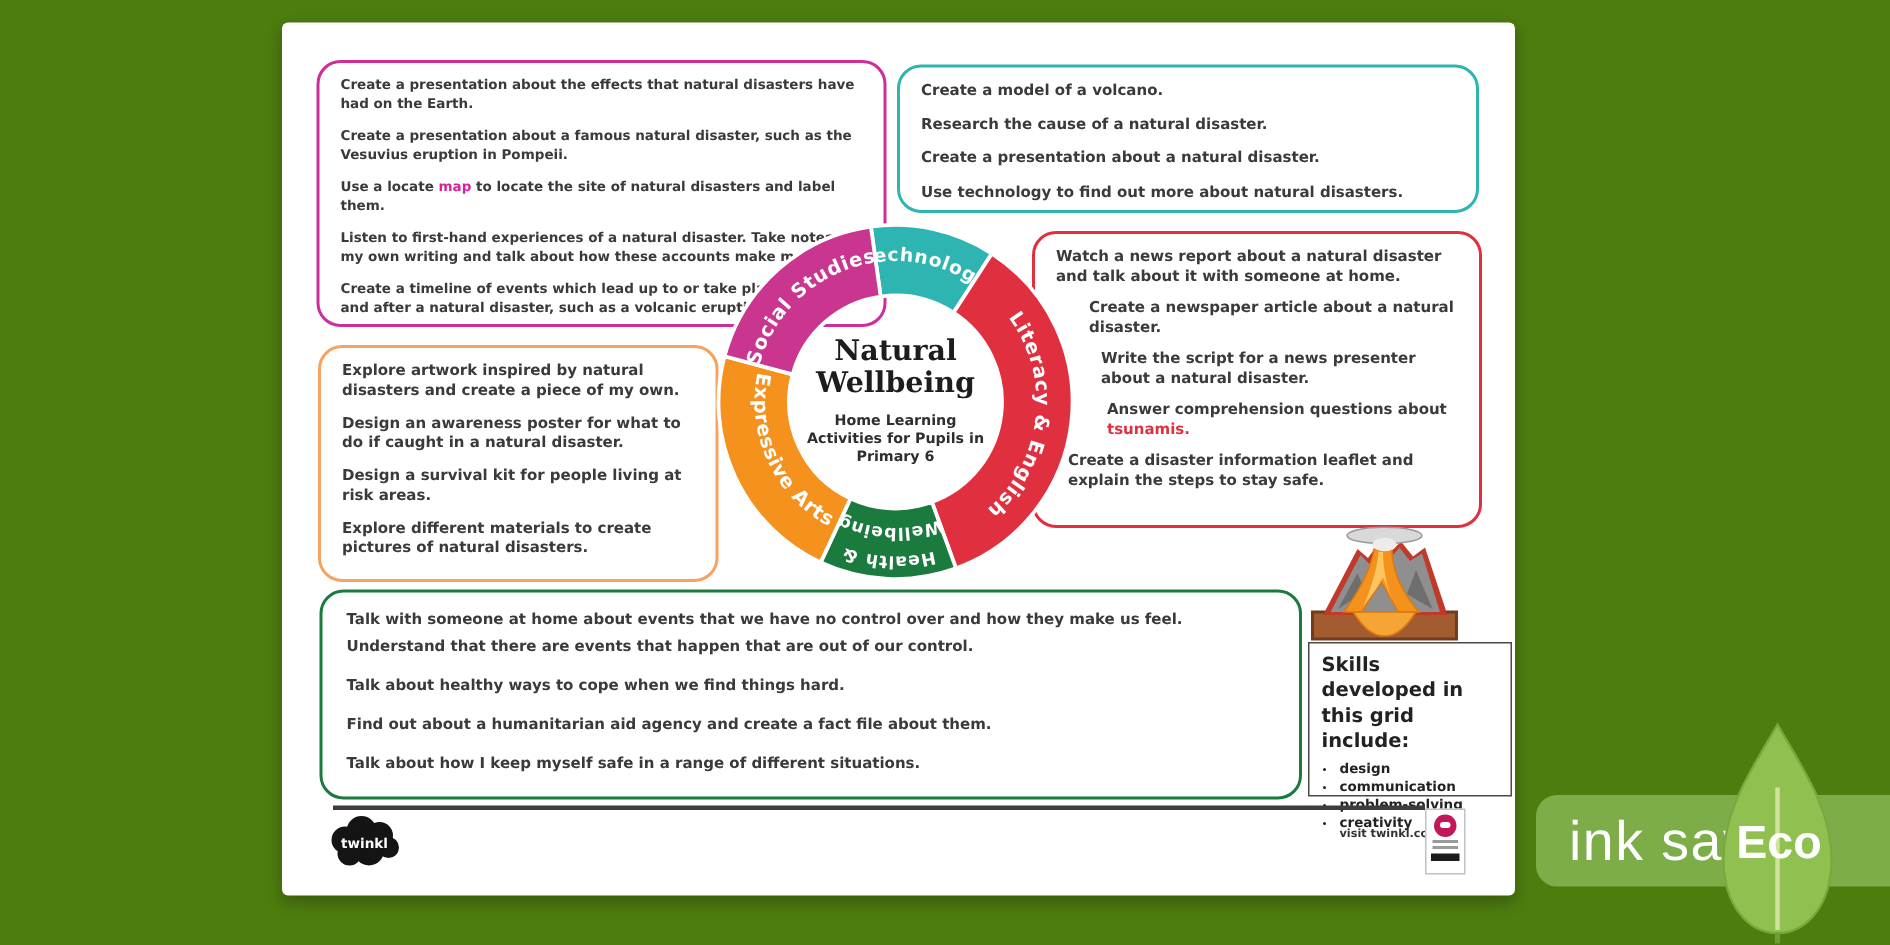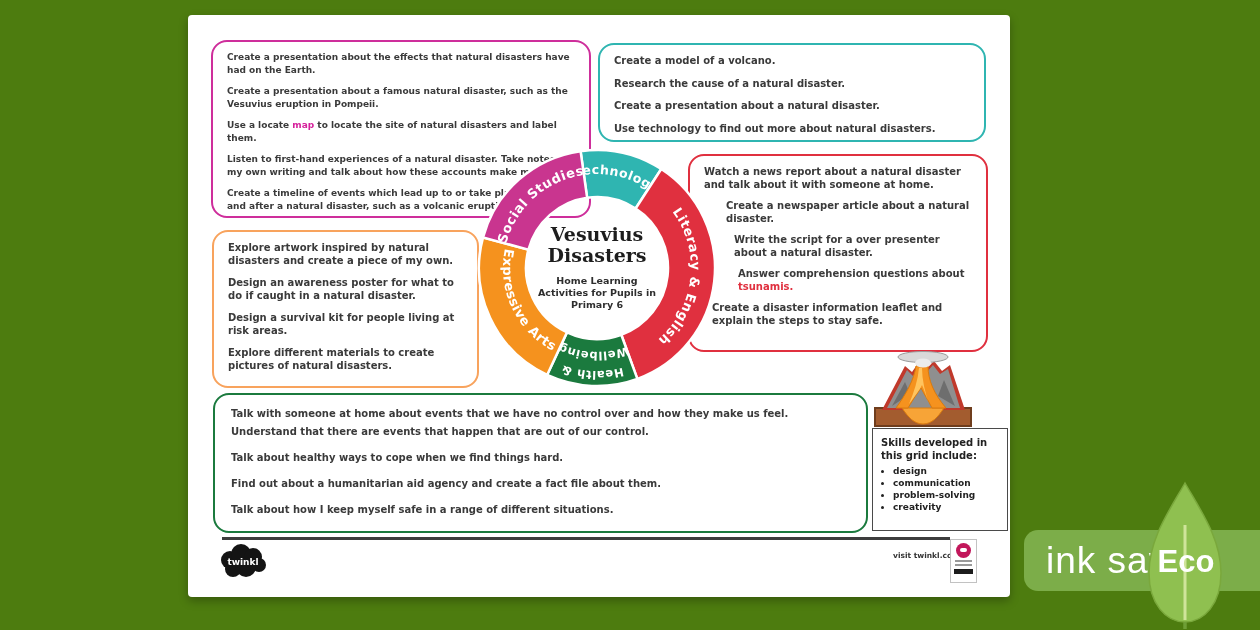--- a/index.html
+++ b/index.html
@@ -33,21 +33,21 @@
   .donut{position:absolute;left:289px;top:133px;width:240px;height:240px;}
   .donut svg{position:absolute;inset:0;}
   .donut-center{position:absolute;left:55px;top:50px;width:130px;height:140px;
                 display:flex;flex-direction:column;align-items:center;justify-content:center;text-align:center;}
   .donut-title{font-size:19px;font-weight:bold;color:#1d1d1d;line-height:1.12;font-family:"DejaVu Serif","Liberation Serif",serif;}
   .donut-sub{font-size:9.5px;font-weight:bold;color:#2e2e2e;line-height:1.3;margin-top:8px;}
 
   
   .skills{position:absolute;left:684px;top:413px;width:136px;height:103px;border:1.5px solid #4a4a4a;
           background:#fff;box-sizing:border-box;padding:7px 8px;color:#222;}
-  .skills h4{margin:0 0 3px 0;font-size:10px;line-height:1.3;}
+  .skills h4{margin:0 0 3px 0;font-size:13px;line-height:1.3;}
   .skills ul{margin:0;padding-left:12px;font-size:9px;font-weight:bold;line-height:1.35;}
 
   .volcano{position:absolute;left:684px;top:335px;width:102px;height:80px;}
 
   
   .footline{position:absolute;left:34px;top:522px;width:728px;height:2.5px;background:#3d3d3d;}
   .cloudlogo{position:absolute;left:28px;top:527px;width:56px;height:40px;}
   .visit{position:absolute;left:705px;top:536px;font-size:7.5px;font-weight:bold;color:#333;}
   .minibadge{position:absolute;left:762px;top:524px;width:27px;height:44px;background:#fff;
              border:1px solid #c2c2c2;box-sizing:border-box;display:flex;flex-direction:column;align-items:center;padding-top:3px;}
@@ -79,21 +79,21 @@
       </div>
     <div class="abox box-teal">
         <p>Create a model of a volcano.</p>
         <p>Research the cause of a natural disaster.</p>
         <p>Create a presentation about a natural disaster.</p>
         <p>Use technology to find out more about natural disasters.</p>
       </div>
     <div class="abox box-red">
         <p>Watch a news report about a natural disaster and talk about it with someone at home.</p>
         <p>Create a newspaper article about a natural disaster.</p>
-        <p>Write the script for a over presenter about a natural disaster.</p>
+        <p>Write the script for a news presenter about a natural disaster.</p>
         <p><span>Answer comprehension questions about </span><span class="linkword" style="color: rgb(224, 48, 63); text-align: center;">tsunamis.</span></p>
         <p>Create a disaster information leaflet and explain the steps to stay safe.</p>
       </div>
     <div class="abox box-orange">
         <p>Explore artwork inspired by natural disasters and create a piece of my own.</p>
         <p>Design an awareness poster for what to do if caught in a natural disaster.</p>
         <p>Design a survival kit for people living at risk areas.</p>
         <p>Explore different materials to create pictures of natural disasters.</p>
       </div>
     <div class="abox box-green">
@@ -117,21 +117,21 @@
           <path id="lblpath2_1" d="M190.8448814482824,165.1331671011332 A84,84 0 0 1 45.49109001302938,158.78688351174284" fill="none"></path>
           <text fill="#ffffff" font-size="11.5" font-weight="bold" font-family="DejaVu Sans, sans-serif" letter-spacing="0.5"><textPath xlink:href="#lblpath2_1" href="#lblpath2_1" startOffset="50%" text-anchor="middle">Wellbeing</textPath></text>
           <path d="M70.13104511459747,226.9443188703247 A118,118 0 0 1 6.02075249788993,89.4593526779026 L51.419266333476145,101.62384779772106 A71,71 0 0 0 89.99410341641035,184.34785287960216 Z" fill="#F5921E" stroke="#ffffff" stroke-width="2.5"></path>
           <path id="lblpath3_0" d="M42.999707836834745,66.0838149830017 A94,94 0 0 0 111.80736018172013,213.6423016206241" fill="none"></path>
           <text fill="#ffffff" font-size="13" font-weight="bold" font-family="DejaVu Sans, sans-serif" letter-spacing="0.5"><textPath xlink:href="#lblpath3_0" href="#lblpath3_0" startOffset="50%" text-anchor="middle">Expressive Arts</textPath></text>
           <path d="M6.02075249788993,89.4593526779026 A118,118 0 0 1 103.57757408671233,3.148367888494704 L110.11870983183539,49.6909671193485 A71,71 0 0 0 51.419266333476145,101.62384779772106 Z" fill="#C9358F" stroke="#ffffff" stroke-width="2.5"></path>
           <path id="lblpath4_0" d="M27.887077765642033,138.7405858352166 A94,94 0 0 1 149.82663770207867,30.85757641061727" fill="none"></path>
           <text fill="#ffffff" font-size="13" font-weight="bold" font-family="DejaVu Sans, sans-serif" letter-spacing="0.5"><textPath xlink:href="#lblpath4_0" href="#lblpath4_0" startOffset="50%" text-anchor="middle">Social Studies</textPath></text>
         </svg>
       <div class="donut-center">
-        <div class="donut-title">Vesuvius Disasters</div>
+        <div class="donut-title">Natural Wellbeing</div>
         <div class="donut-sub">Home Learning Activities for Pupils in Primary 6</div>
       </div>
     </div>
 
     <svg class="volcano" viewBox="0 0 102 80">
       <rect x="3" y="58" width="96" height="18" fill="#A35C2F" stroke="#6F3D1D" stroke-width="2"></rect>
       <path d="M10,60 L33,16 L40,22 L47,12 L54,19 L62,11 L70,21 L78,15 L93,60 Z" fill="#C0392B"></path>
       <path d="M15,58 L35,20 L41,26 L48,16 L54,23 L61,15 L68,24 L76,19 L88,58 Z" fill="#8F8F8F"></path>
       <path d="M20,56 L33,32 L38,44 Z" fill="#6E6E6E"></path>
       <path d="M83,56 L72,30 L66,46 Z" fill="#6E6E6E"></path>

